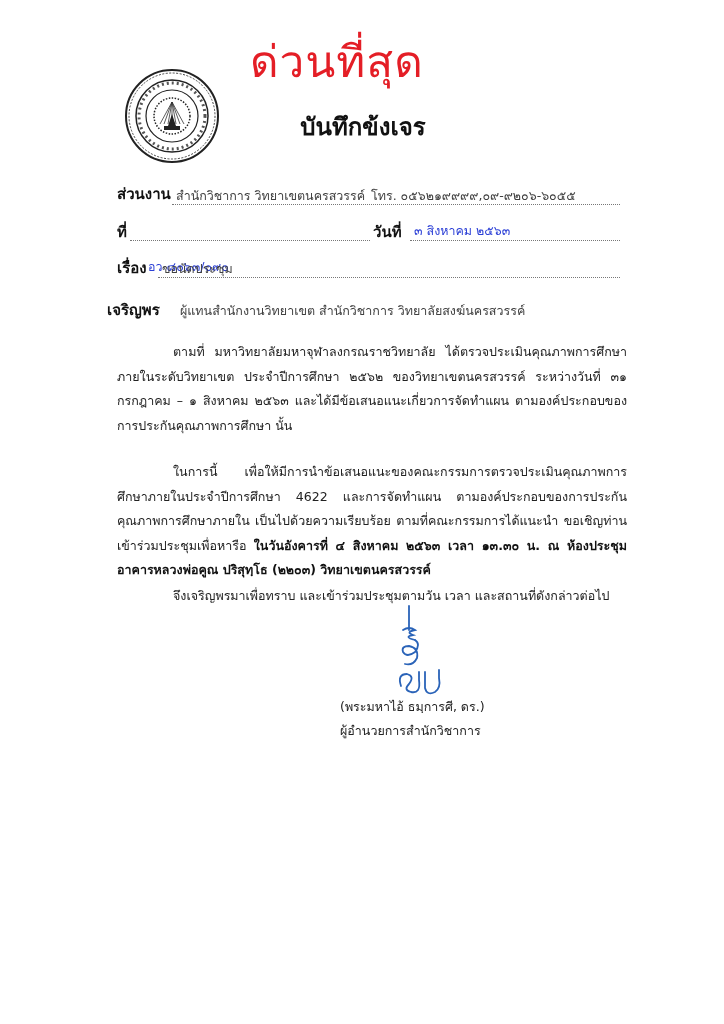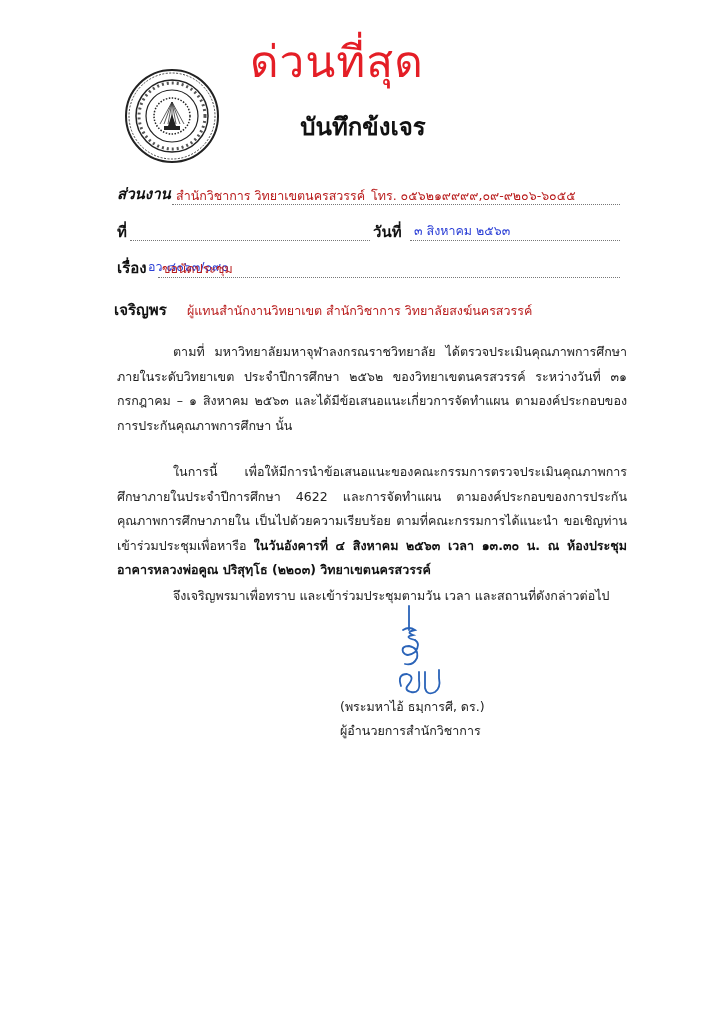--- a/index.html
+++ b/index.html
@@ -21,21 +21,21 @@
     .memo-title {
       position: absolute; left: 268px; top: 110px; width: 190px; text-align: center;
       font-size: 24px; font-weight: bold; line-height: 34px; color: #111;
     }
 
     .field-row { position: absolute; font-size: 13px; line-height: 20px; }
     .field-label { font-weight: bold; font-size: 15px; color: #111; }
     .dotline {
       position: absolute; border-bottom: 1px dotted #777; height: 0;
     }
-    .field-val { color: #b91c1c; font-size: 12.5px; }
+    .field-val { color: #404040; font-size: 12.5px; }
     .field-val.blue { color: #2b3fd6; }
 
     .para {
       position: absolute; left: 117px; width: 510px;
       font-size: 12.5px; line-height: 24.5px; color: #222;
       text-align: justify;
     }
     .para .indent { display: inline-block; width: 56px; }
     .bold { font-weight: bold; color: #111; }
 
@@ -71,21 +71,21 @@
       </g>
       <path d="M44 58 L48 46 L52 58 Z" fill="#222"></path>
       <rect x="40" y="58" width="16" height="4" fill="#222"></rect>
       <text x="48" y="14" font-size="5" text-anchor="middle" fill="#222" font-family="DejaVu Sans, sans-serif">~ ~ ~</text>
     </svg>
   </div>
 
   <div class="urgent">ด่วนที่สุด</div>
   <div class="memo-title">บันทึกข้งเจร</div>
 
-  <div class="field-row" style="left:117px; top:184px;font-style:italic;">
+  <div class="field-row" style="left:117px; top:184px;">
     <span class="field-label">ส่วนงาน</span>
   </div>
   <div class="field-row" style="left:176px; top:186px;">
     <span class="field-val">สำนักวิชาการ วิทยาเขตนครสวรรค์</span>
   </div>
   <div class="field-row" style="left:371px; top:186px;">
     <span class="field-val">โทร. ๐๕๖๒๑๙๙๙๙,๐๙-๙๒๐๖-๖๐๕๕</span>
   </div>
   <div class="dotline" style="left:172px; top:204px; width:448px;"></div>
 
@@ -105,21 +105,21 @@
   <div class="dotline" style="left:410px; top:240px; width:210px;"></div>
 
   <div class="field-row" style="left:117px; top:258px;">
     <span class="field-label">เรื่อง</span>
   </div>
   <div class="field-row" style="left:162px; top:259px;">
     <span class="field-val">ขอนัดประชุม</span>
   </div>
   <div class="dotline" style="left:158px; top:277px; width:462px;"></div>
 
-  <div class="field-row" style="left:114px; top:300px;text-align:center;">
+  <div class="field-row" style="left:107px; top:300px;text-align:center;">
     <span class="field-label">เจริญพร</span>
     <span style="display:inline-block;width:12px;"></span>
     <span class="field-val">ผู้แทนสำนักงานวิทยาเขต สำนักวิชาการ วิทยาลัยสงฆ์นครสวรรค์</span>
   </div>
 
   <div class="para" style="top:340px;">
     <span class="indent"></span><span>ตามที่ มหาวิทยาลัยมหาจุฬาลงกรณราชวิทยาลัย ได้ตรวจประเมินคุณภาพการศึกษาภายในระดับวิทยาเขต ประจำปีการศึกษา ๒๕๖๒ ของวิทยาเขตนครสวรรค์ ระหว่างวันที่ ๓๑ กรกฎาคม – ๑ สิงหาคม ๒๕๖๓ และได้มีข้อเสนอแนะเกี่ยวการจัดทำแผน ตามองค์ประกอบของการประกันคุณภาพการศึกษา นั้น</span>
   </div>
 
   <div class="para" style="top:460px;">

